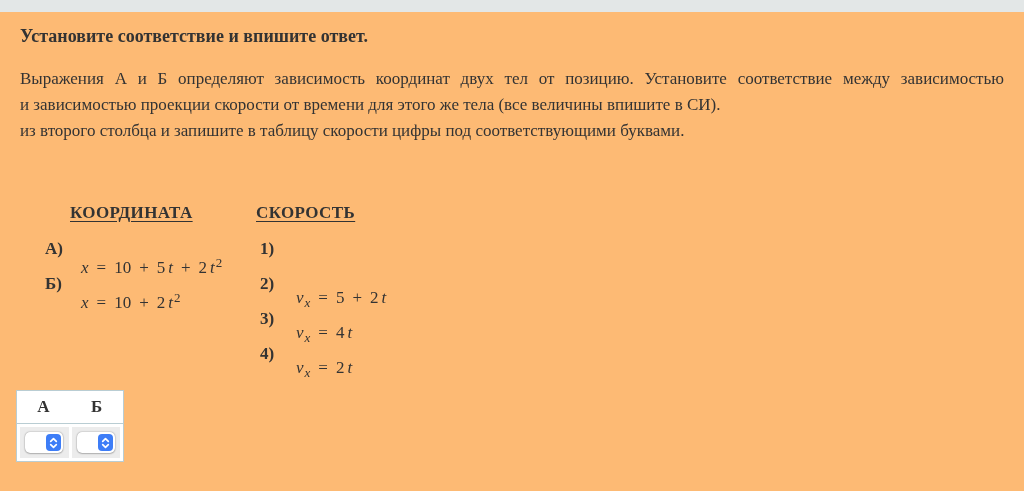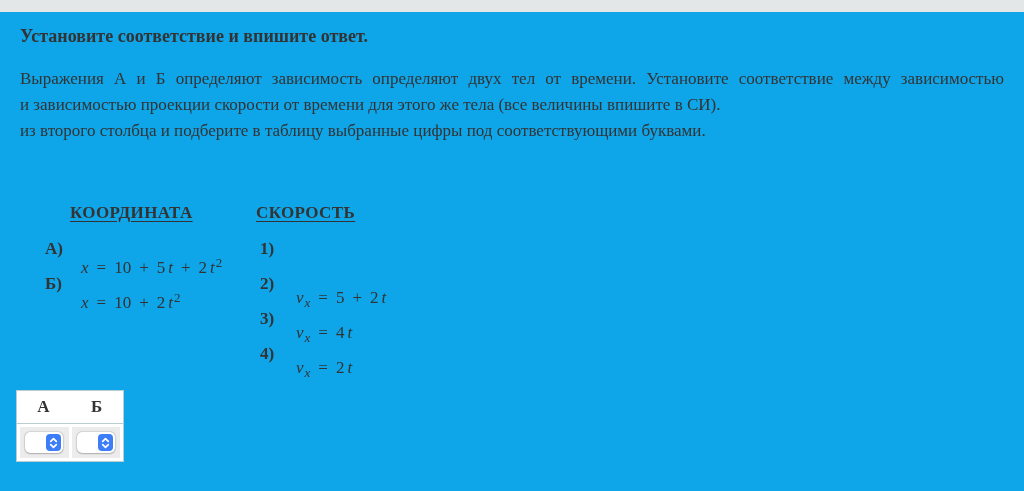--- a/index.html
+++ b/index.html
@@ -4,21 +4,21 @@
 <style>
   html, body {
     margin: 0;
     padding: 0;
     background: #ffffff;
   }
   .page {
     position: relative;
     width: 1024px;
     height: 491px;
-    background: #0ea5e9;
+    background: #fdba74;
     overflow: hidden;
     font-family: "Liberation Serif", "DejaVu Serif", serif;
     color: var(--text, #333333);
   }
   .top-band {
     position: absolute;
     left: 0; top: 0;
     width: 1024px; height: 12px;
     background: var(--top-bar, #e3e7e7);
   }
@@ -148,23 +148,23 @@
 </head>
 <body>
 
 <div class="page">
 
   <div class="top-band"></div>
 
   <h1 class="title">Установите соответствие и впишите ответ.</h1>
 
   <div class="problem">
-    <div class="pline justify">Выражения А и Б определяют зависимость определяют двух тел от времени. Установите соответствие между зависимостью</div>
+    <div class="pline justify">Выражения А и Б определяют зависимость координат двух тел от позицию. Установите соответствие между зависимостью</div>
     <div class="pline">и зависимостью проекции скорости от времени для этого же тела (все величины впишите в СИ).</div>
-    <div class="pline">из второго столбца и подберите в таблицу выбранные цифры под соответствующими буквами.</div>
+    <div class="pline">из второго столбца и запишите в таблицу скорости цифры под соответствующими буквами.</div>
   </div>
 
   <div class="col-header coord">КООРДИНАТА</div>
   <div class="col-header speed">СКОРОСТЬ</div>
 
   <div class="fcol left">
     <div class="frow">
       <span class="flabel">А)</span>
       <span class="formula"><span class="seg-v">x</span><span class="seg-o">=</span><span class="seg-n">10</span><span class="seg-o">+</span><span class="seg-n">5</span><span class="seg-v">t</span><span class="seg-o">+</span><span class="seg-n">2</span><span class="seg-v">t</span><span class="seg-sup">2</span></span>
     </div>

